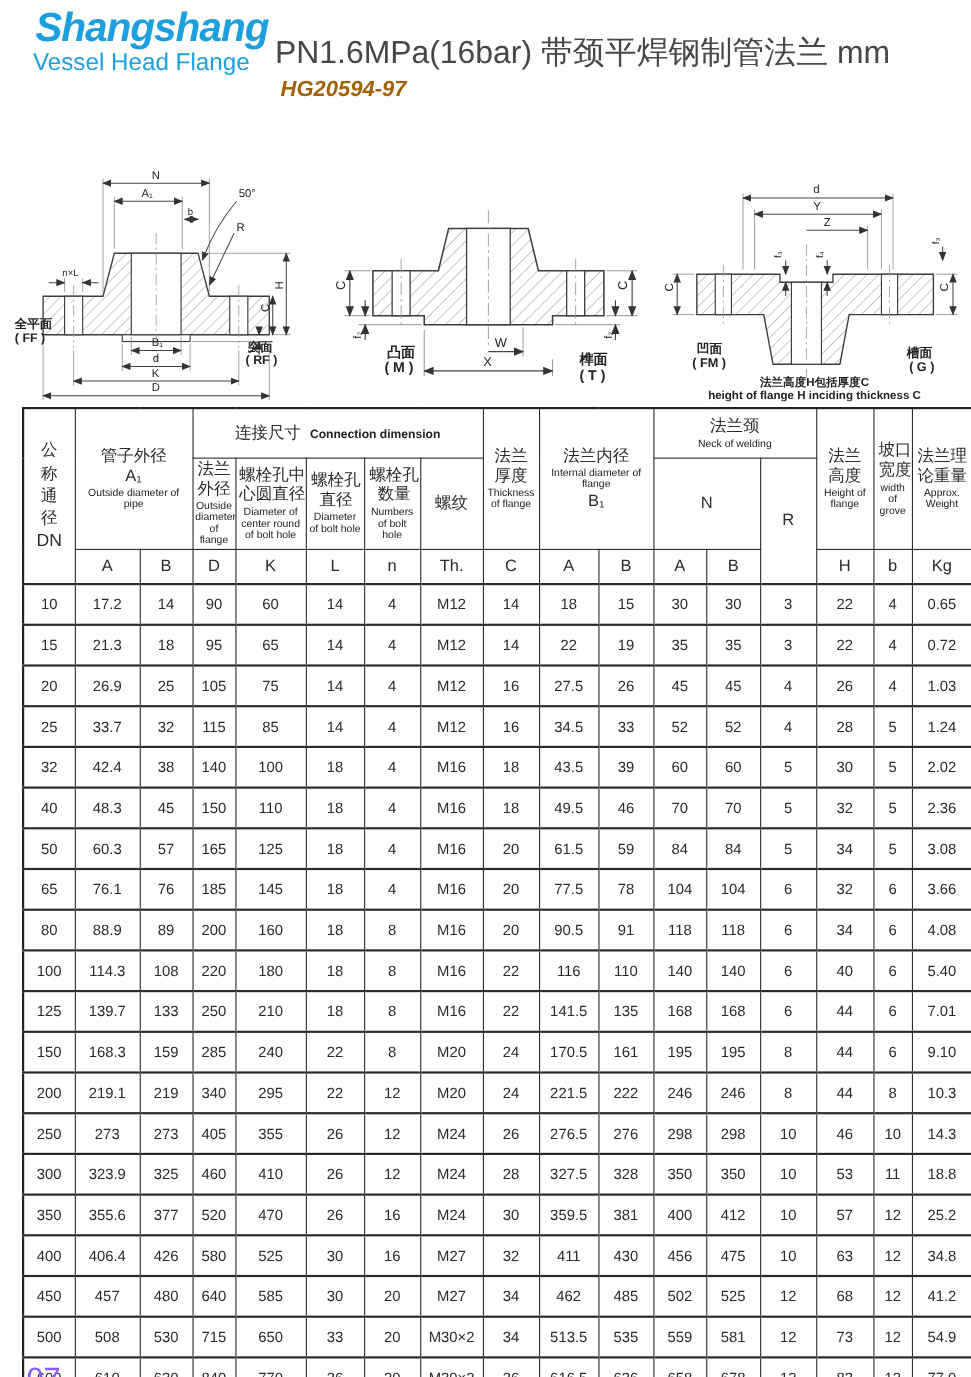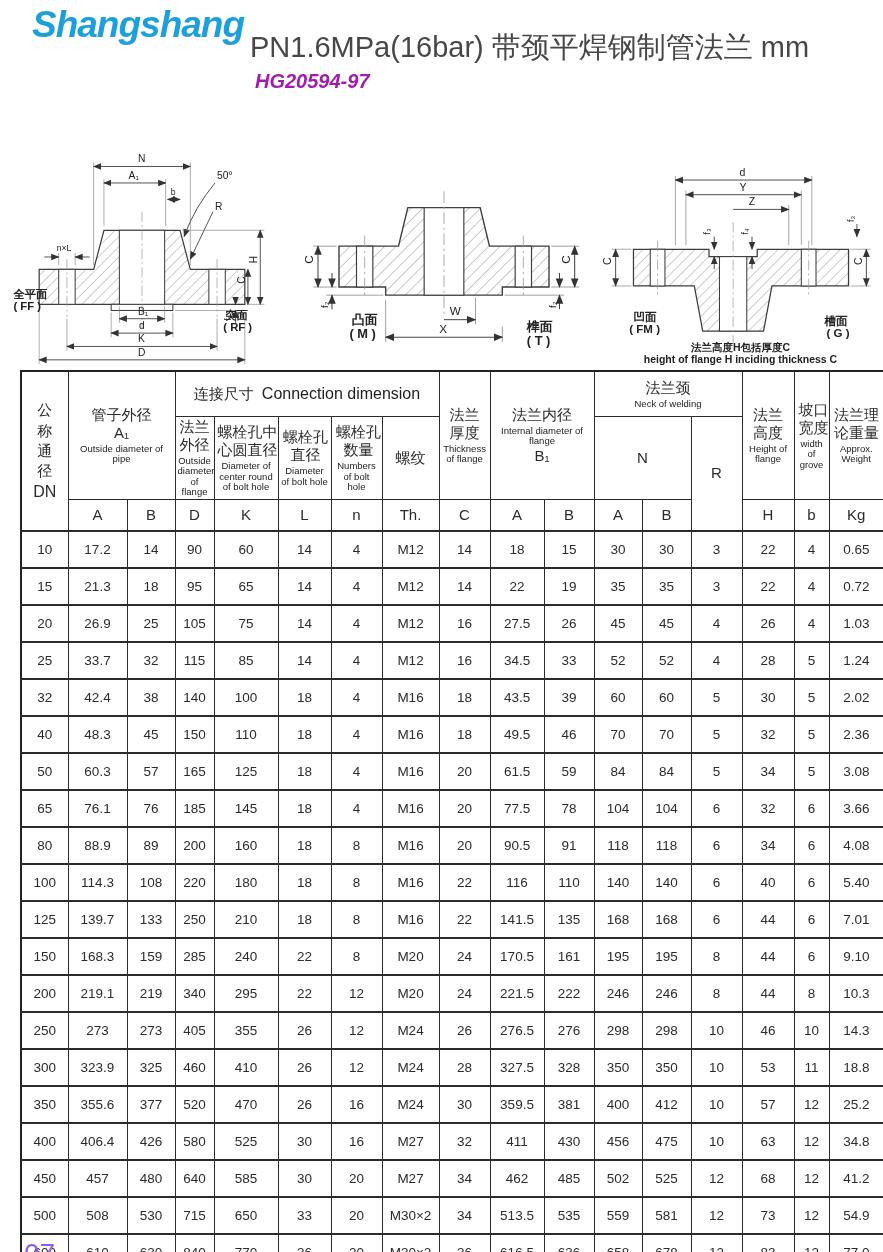--- a/index.html
+++ b/index.html
@@ -5,21 +5,21 @@
   html,body { margin:0; padding:0; background:#e8e8e8; }
   .page { position:relative; width:883px; height:1252px; margin:0 auto; background:#ffffff;
           font-family:"Liberation Sans", sans-serif; color:#2b2b2b; overflow:hidden;padding-left:32px; }
 
   
   .logo-main { position:absolute; left:32px; top:4px; font-size:37px; font-weight:bold; font-style:italic;
                color:#1c9fdd; letter-spacing:-1px; }
   .logo-sub  { position:absolute; left:30px; top:44px; font-size:22px; font-weight:500; color:#1c9fdd; }
   .title-cn  { position:absolute; left:250px; top:28px; width:620px; font-size:29px; color:#474747;
                letter-spacing:0px; white-space:nowrap; }
-  .standard  { position:absolute; left:255px; top:70px; font-size:20px; font-weight:bold; font-style:italic; color:#a21caf; }
+  .standard  { position:absolute; left:255px; top:70px; font-size:20px; font-weight:bold; font-style:italic; color:#a16207; }
   .subtitle  { position:absolute; left:528px; top:70px; font-size:20px; color:#3c3c3c; }
 
   
   .drw { position:absolute; }
   .drw text { font-family:"Liberation Sans", sans-serif; fill:#222; }
   .dlabel { font-size:10px; }
   .dsmall { font-size:8.5px; }
   .dface  { font-size:11px; font-weight:bold; }
   .dim { stroke:#444; stroke-width:0.9; fill:none; }
   .ext { stroke:#777; stroke-width:0.6; fill:none; }
@@ -33,35 +33,36 @@
   table.spec { border:2px solid #222; }
   .spec th, .spec td { border:1px solid #2b2b2b; padding:1px 2px; text-align:center; vertical-align:middle;
                        font-weight:normal; overflow:hidden; }
   .spec thead tr.h1 th { height:42px; }
   .spec thead tr.h2 th { height:72px; }
   .spec thead tr.h3 th { height:28px; font-size:15px; }
   .spec thead { border-bottom:2px solid #222; }
   .spec tbody td { font-size:13.5px; height:33px; border-top-width:2px; border-bottom-width:2px; }
   .cn  { font-size:15px; line-height:1.2; display:inline-block; }
   .en  { font-size:9.5px; line-height:1.1; color:#222; display:block; margin-top:2px; }
-  .en-inline { font-size:16px; color:#222; margin-left:8px; }
+  .en-inline { font-size:11px; color:#222; margin-left:8px;font-weight:bold; }
   .sub { font-size:15px; display:block; line-height:1.2; }
   .vcn { display:inline-block; width:17px; word-break:break-all; line-height:1.35; font-size:15px; }
   .dnl { display:block; font-size:16px; margin-top:2px; }
   .wrap2 { width:34px; word-break:break-all; }
   .wrap3 { width:50px; word-break:break-all; }
 
   .page-number { position:absolute; left:24px; top:1214px; font-size:28px; color:#8b5cf6;margin-top:24px; }
 </style>
 </head>
 <body>
 
 <div class="page">
 
   <div class="logo-main">Shangshang</div>
+  <div class="logo-sub">Vessel Head Flange</div>
   <div class="title-cn">PN1.6MPa(16bar) 带颈平焊钢制管法兰  mm</div>
   <div class="standard">HG20594-97</div>
 
   <svg class="drw" style="left:12px; top:148px;" width="260" height="218" viewBox="0 0 250 212">
     <defs>
       <pattern id="hz1" width="7" height="7" patternUnits="userSpaceOnUse" patternTransform="rotate(45)">
         <line x1="0" y1="0" x2="0" y2="7" stroke="#8a8a8a" stroke-width="0.8"></line>
       </pattern>
       <marker id="arr1" viewBox="0 0 10 10" refX="9" refY="5" markerWidth="9" markerHeight="9" orient="auto-start-reverse">
         <path d="M0,1 L10,5 L0,9 z" fill="#333"></path>

